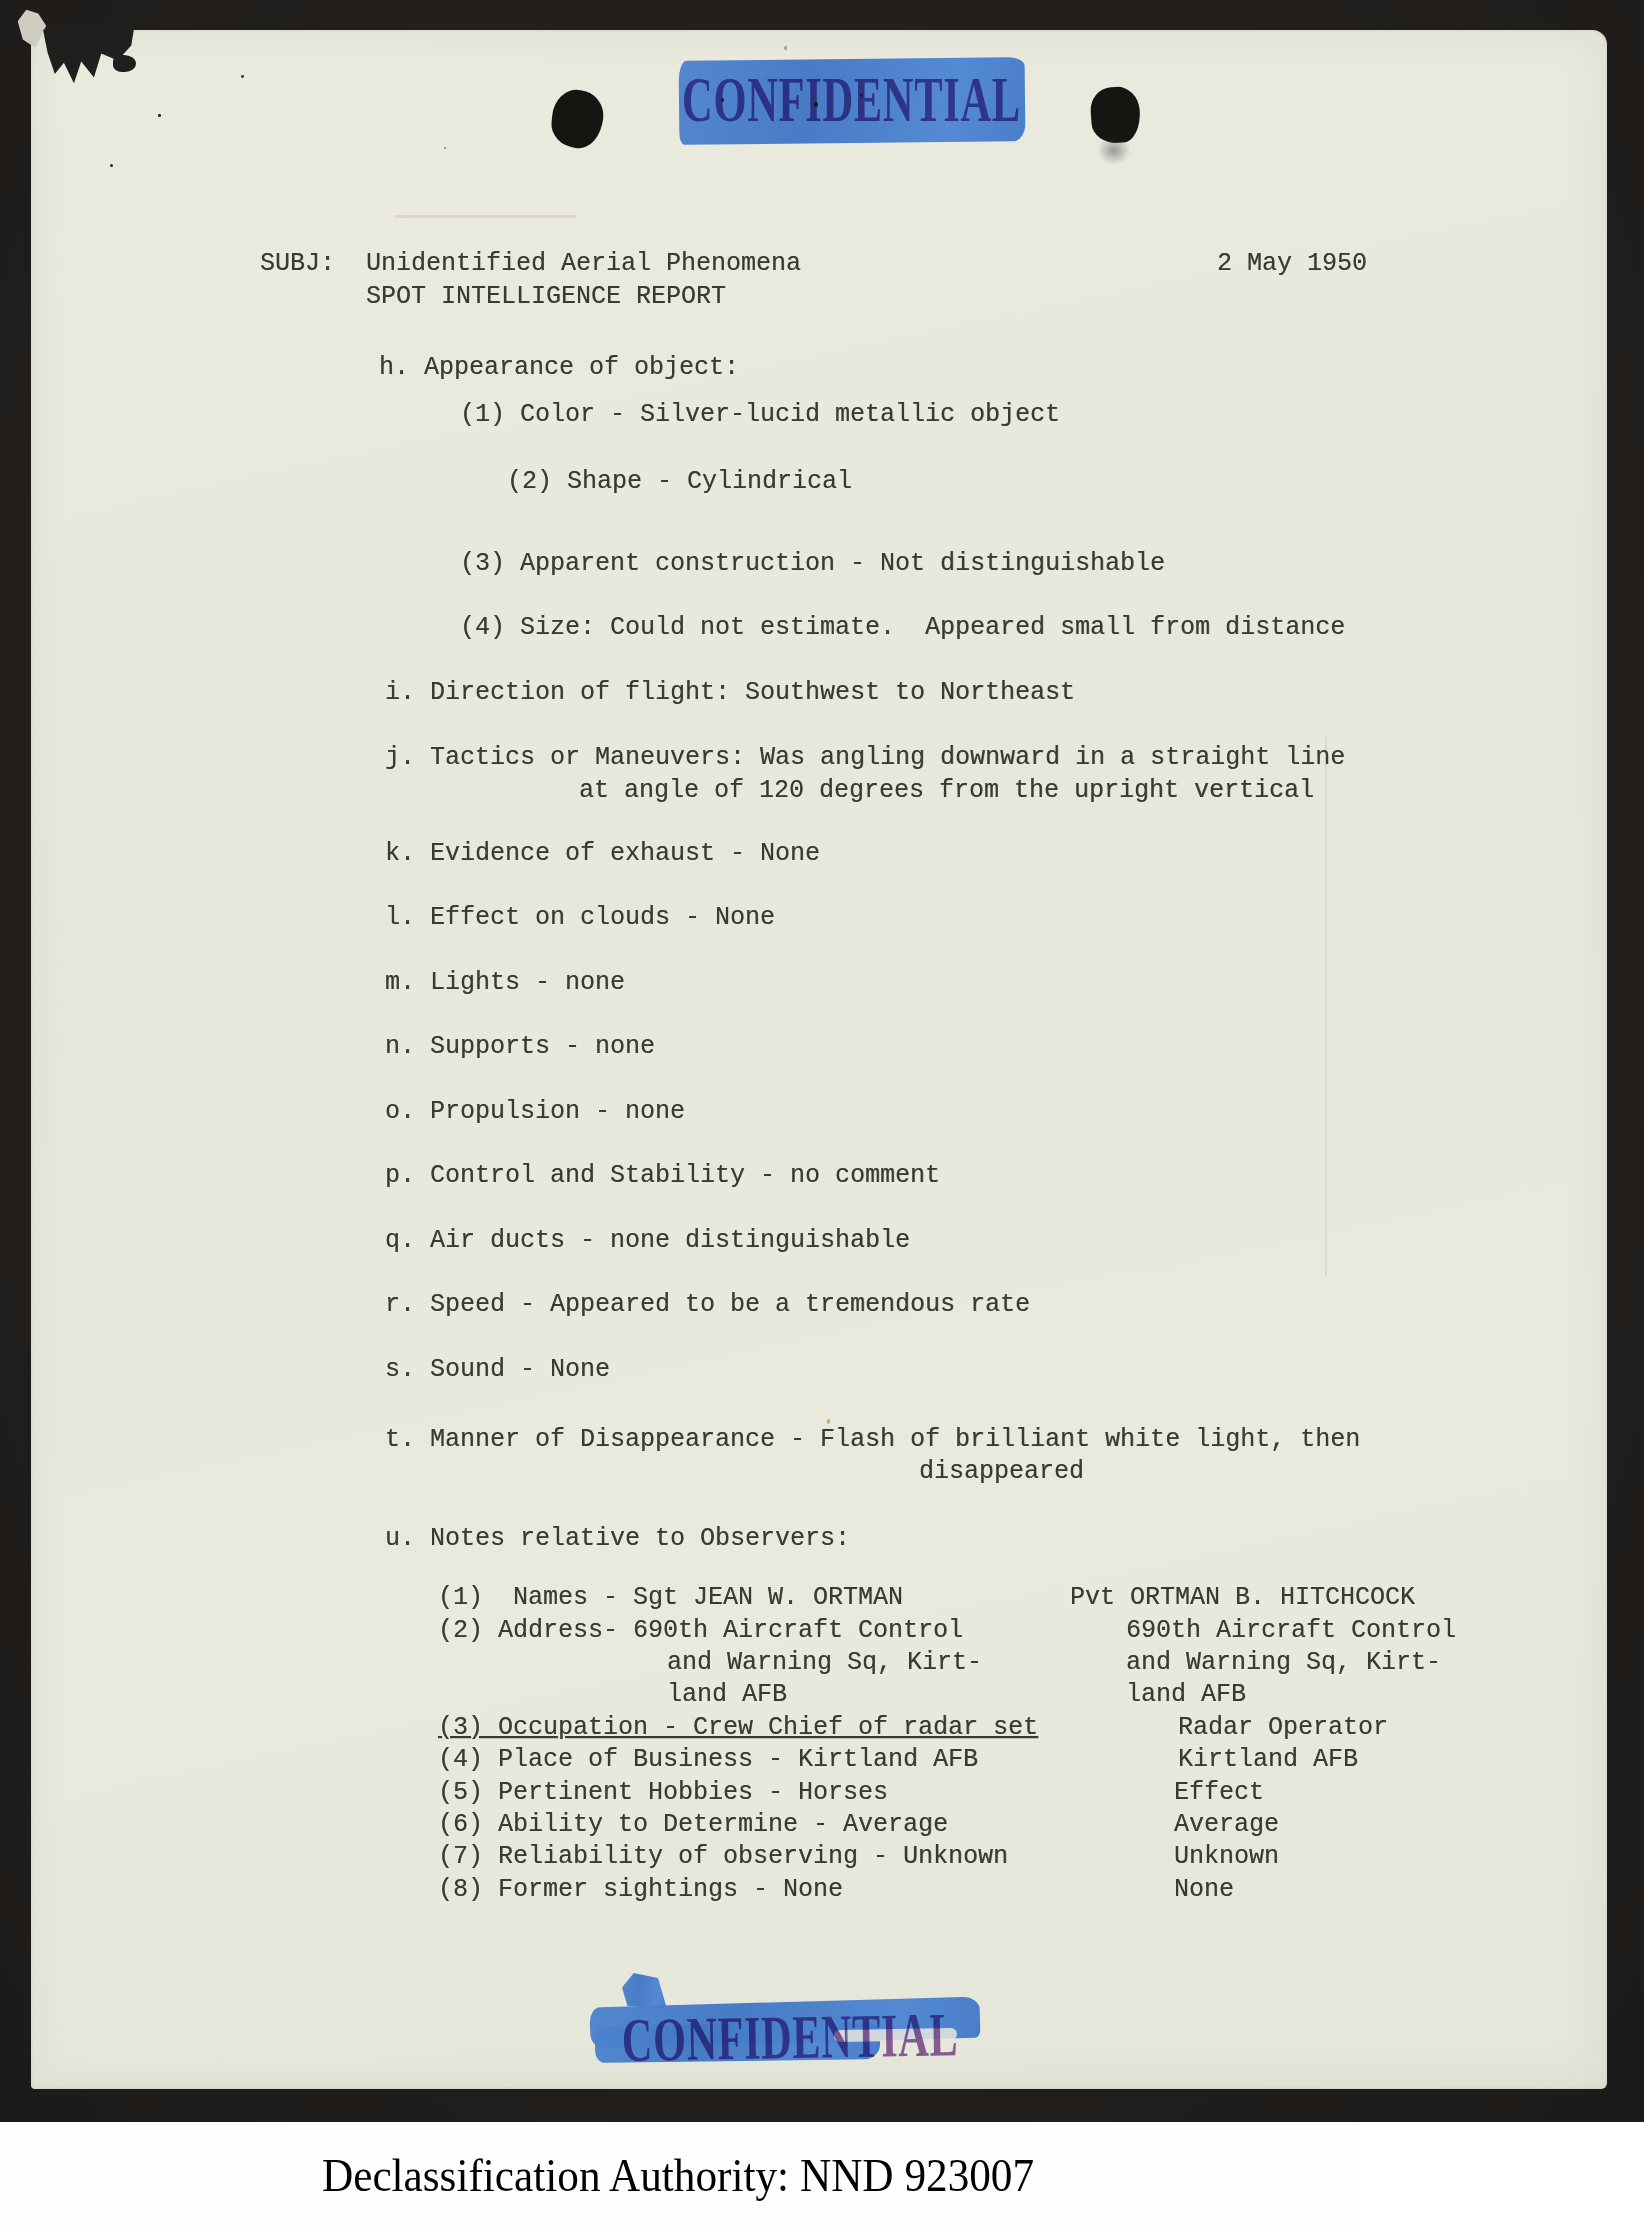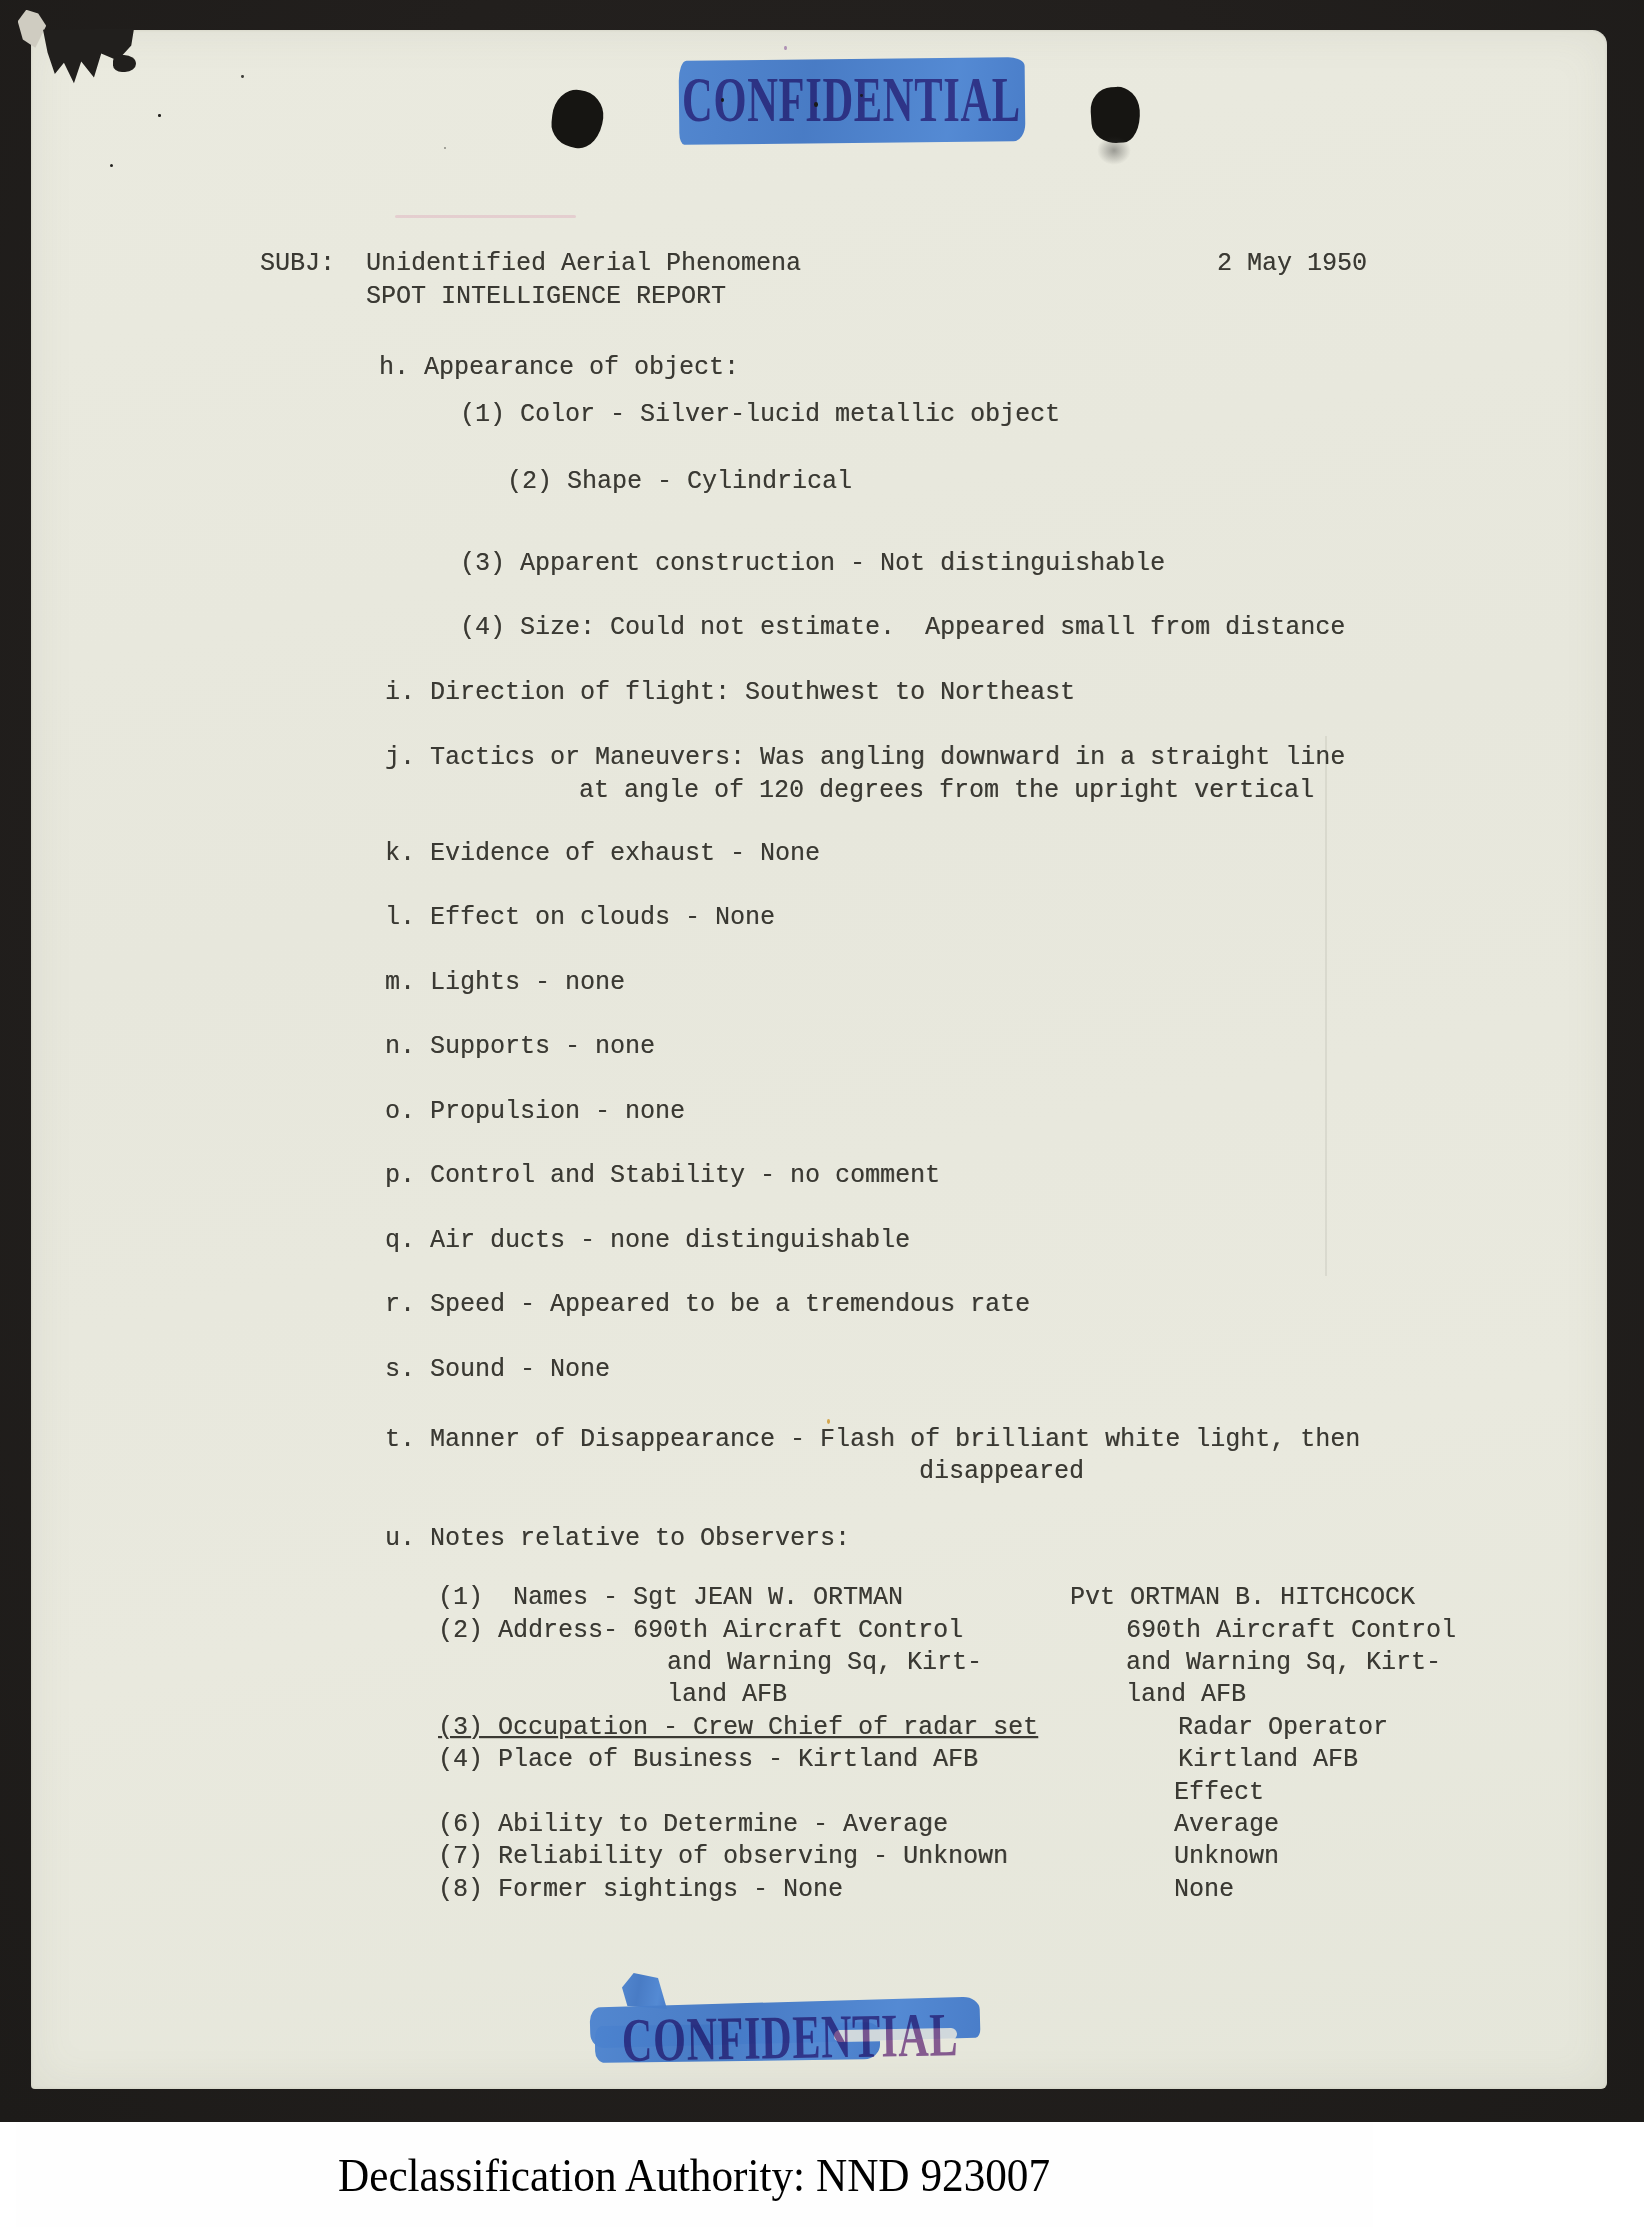--- a/index.html
+++ b/index.html
@@ -26,21 +26,21 @@
   .punch{position:absolute;background:#161512;}
   .smudge{position:absolute;background:radial-gradient(ellipse,rgba(60,60,58,0.45) 0%,rgba(60,60,58,0) 70%);}
   
   .tear{position:absolute;background:#211f1d;}
   .tab{position:absolute;background:#cfccc1;}
   .speck{position:absolute;border-radius:50%;}
   .pink-line{position:absolute;background:rgba(205,70,130,0.16);border-radius:1.5px;}
   .crease{position:absolute;background:rgba(115,115,100,0.12);}
   
   .caption-band{position:absolute;left:0;top:2122px;width:1357px;height:105px;background:#fefefe;
-      display:flex;align-items:center;justify-content:center;margin-left:16px;}
+      display:flex;align-items:center;justify-content:center;}
   .caption{font-family:"Liberation Serif","DejaVu Serif",serif;font-size:47px;color:#000;
       font-stretch:condensed;transform:scaleX(0.92);white-space:pre;}
 </style>
 </head>
 <body>
 
 <div class="stage">
 
   <div class="mat"></div>
   <div class="paper"></div>
@@ -92,20 +92,21 @@
   <div class="tl" style="left:438px;top:1615px;">(2) Address- 690th Aircraft Control</div>
   <div class="tl" style="left:1126px;top:1615px;">690th Aircraft Control</div>
   <div class="tl" style="left:667px;top:1647px;">and Warning Sq, Kirt-</div>
   <div class="tl" style="left:1126px;top:1647px;">and Warning Sq, Kirt-</div>
   <div class="tl" style="left:667px;top:1679px;">land AFB</div>
   <div class="tl" style="left:1126px;top:1679px;">land AFB</div>
   <div class="tl" style="left:438px;top:1712px;text-decoration:underline;">(3) Occupation - Crew Chief of radar set</div>
   <div class="tl" style="left:1178px;top:1712px;">Radar Operator</div>
   <div class="tl" style="left:438px;top:1744px;">(4) Place of Business - Kirtland AFB</div>
   <div class="tl" style="left:1178px;top:1744px;">Kirtland AFB</div>
+  <div class="tl" style="left:438px;top:1777px;">(5) Pertinent Hobbies - Horses</div>
   <div class="tl" style="left:1174px;top:1777px;">Effect</div>
   <div class="tl" style="left:438px;top:1809px;">(6) Ability to Determine - Average</div>
   <div class="tl" style="left:1174px;top:1809px;">Average</div>
   <div class="tl" style="left:438px;top:1841px;">(7) Reliability of observing - Unknown</div>
   <div class="tl" style="left:1174px;top:1841px;">Unknown</div>
   <div class="tl" style="left:438px;top:1874px;">(8) Former sightings - None</div>
   <div class="tl" style="left:1174px;top:1874px;">None</div>
 
   <div class="blue-swipe" style="left:622px;top:1973px;width:45px;height:36px;border-radius:0;
               clip-path:polygon(26% 0,80% 14%,100% 100%,12% 92%,0 40%);"></div>

